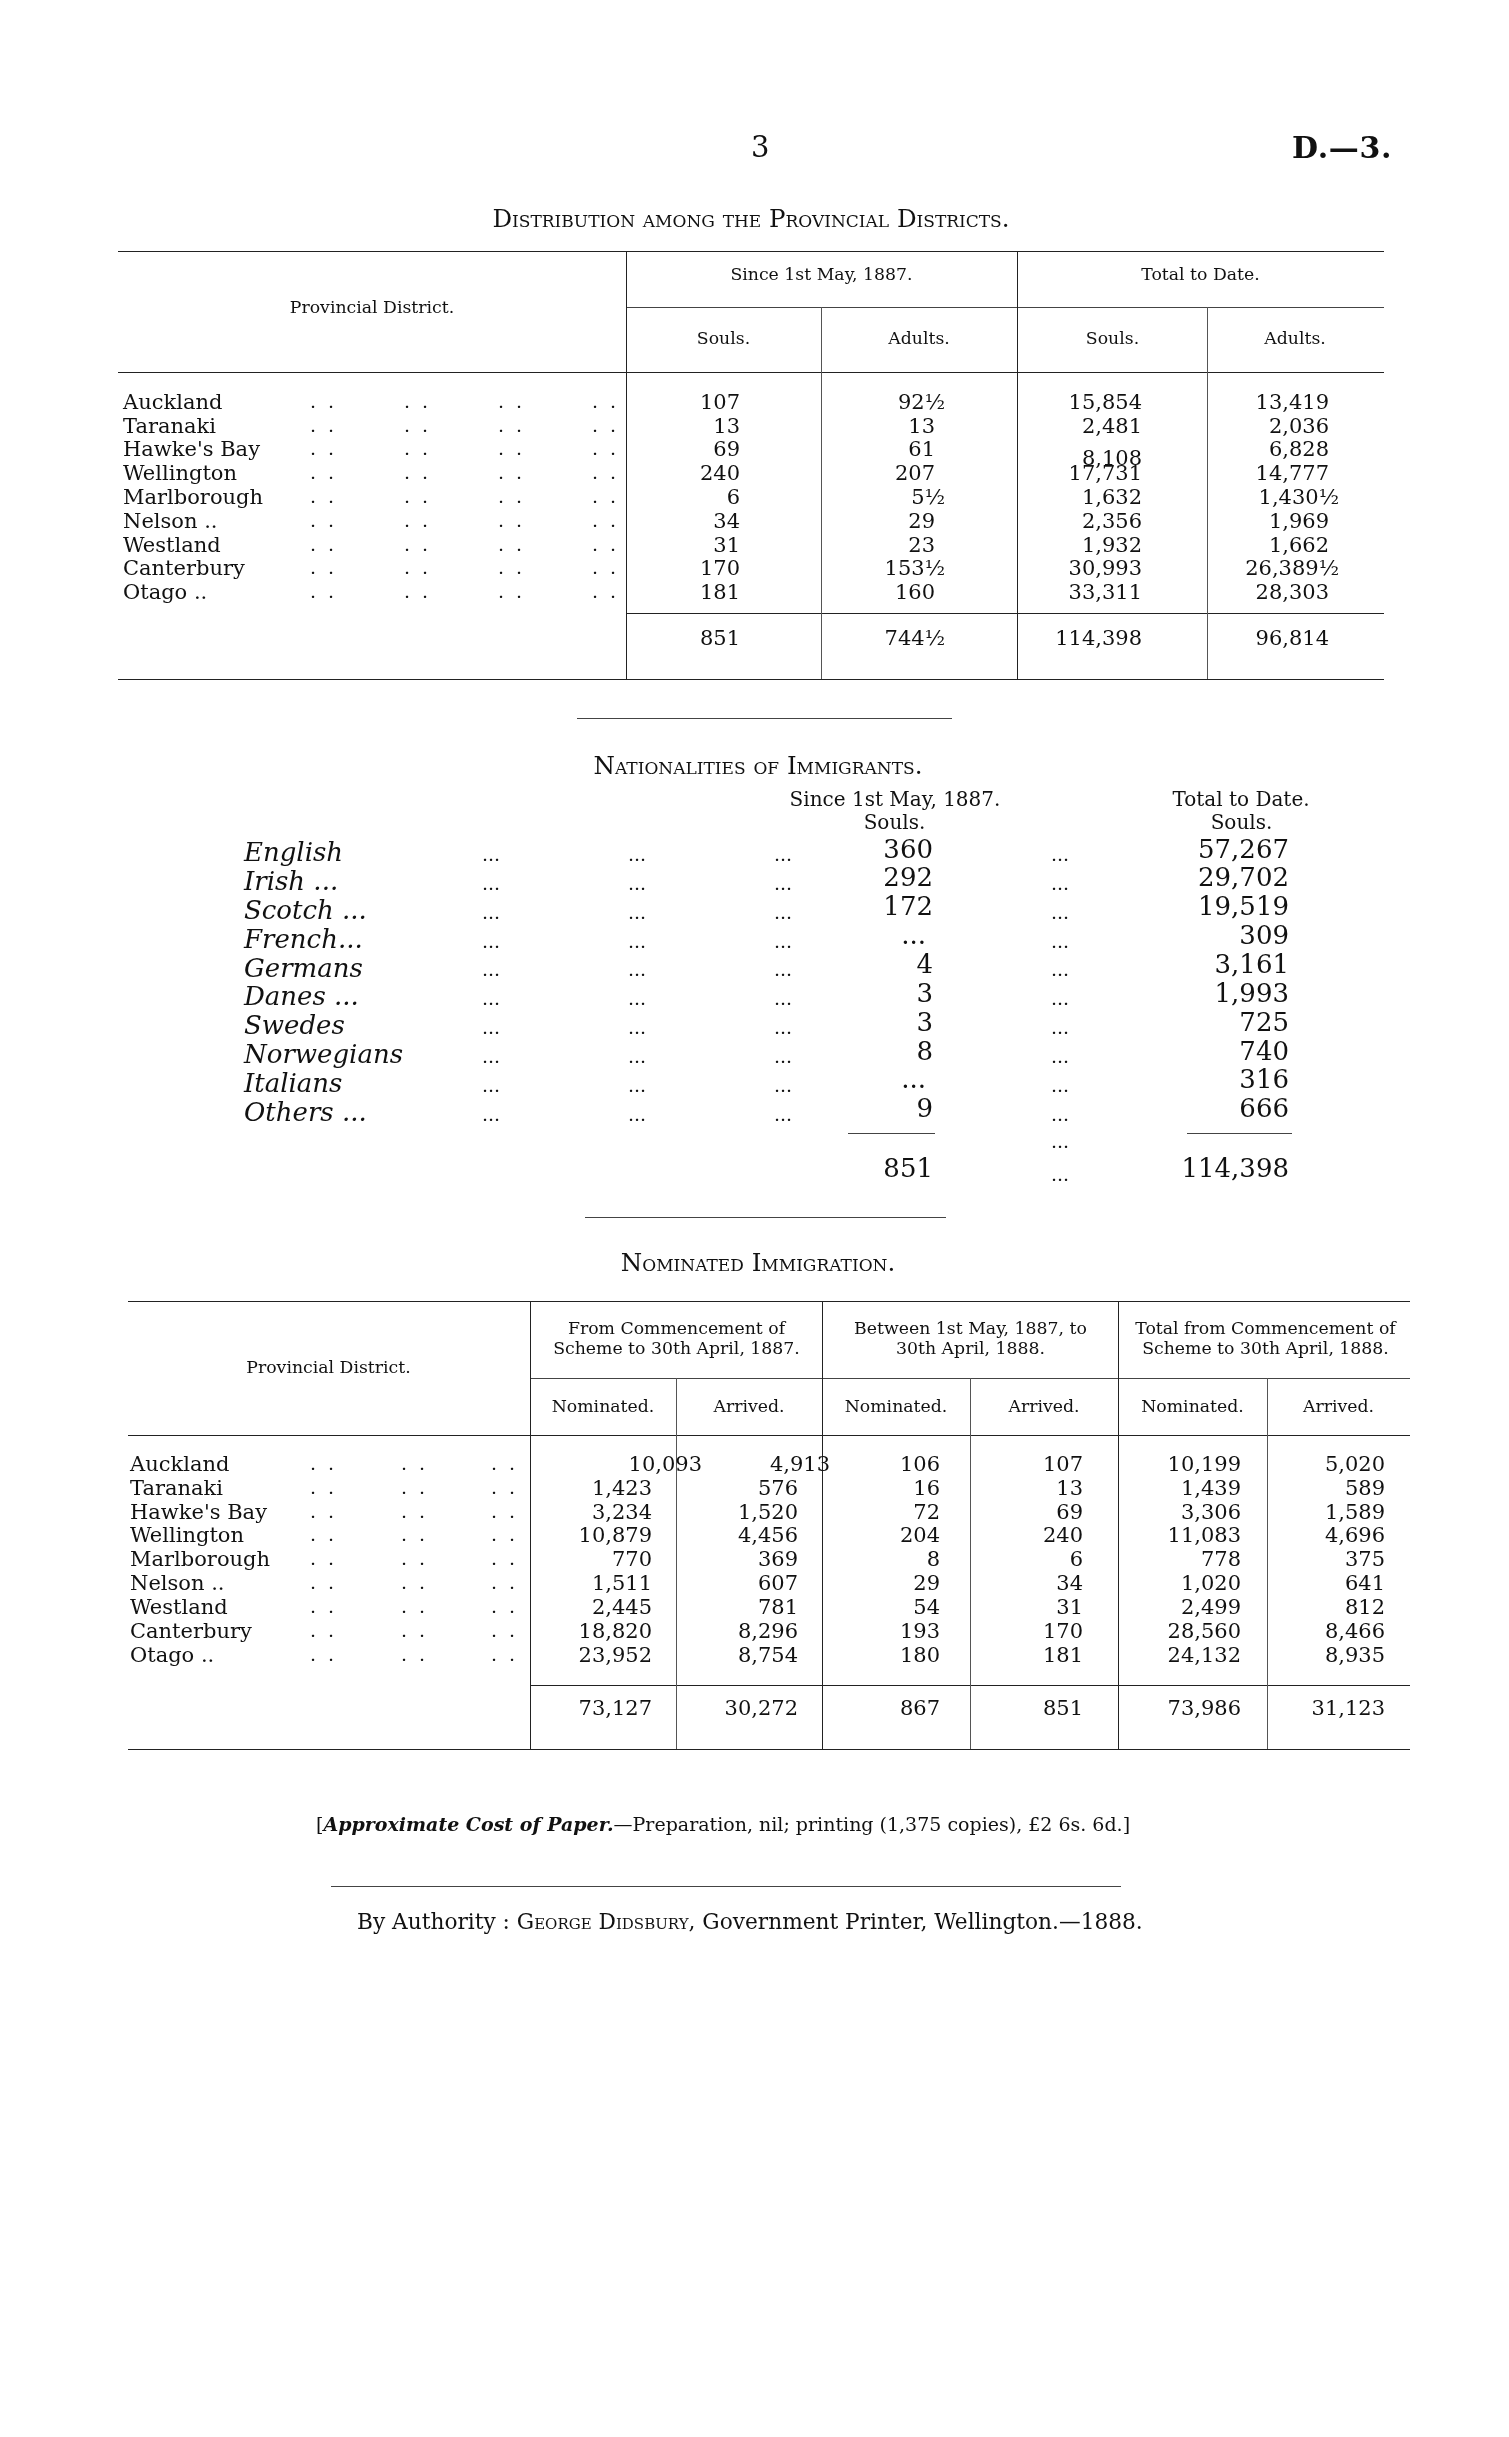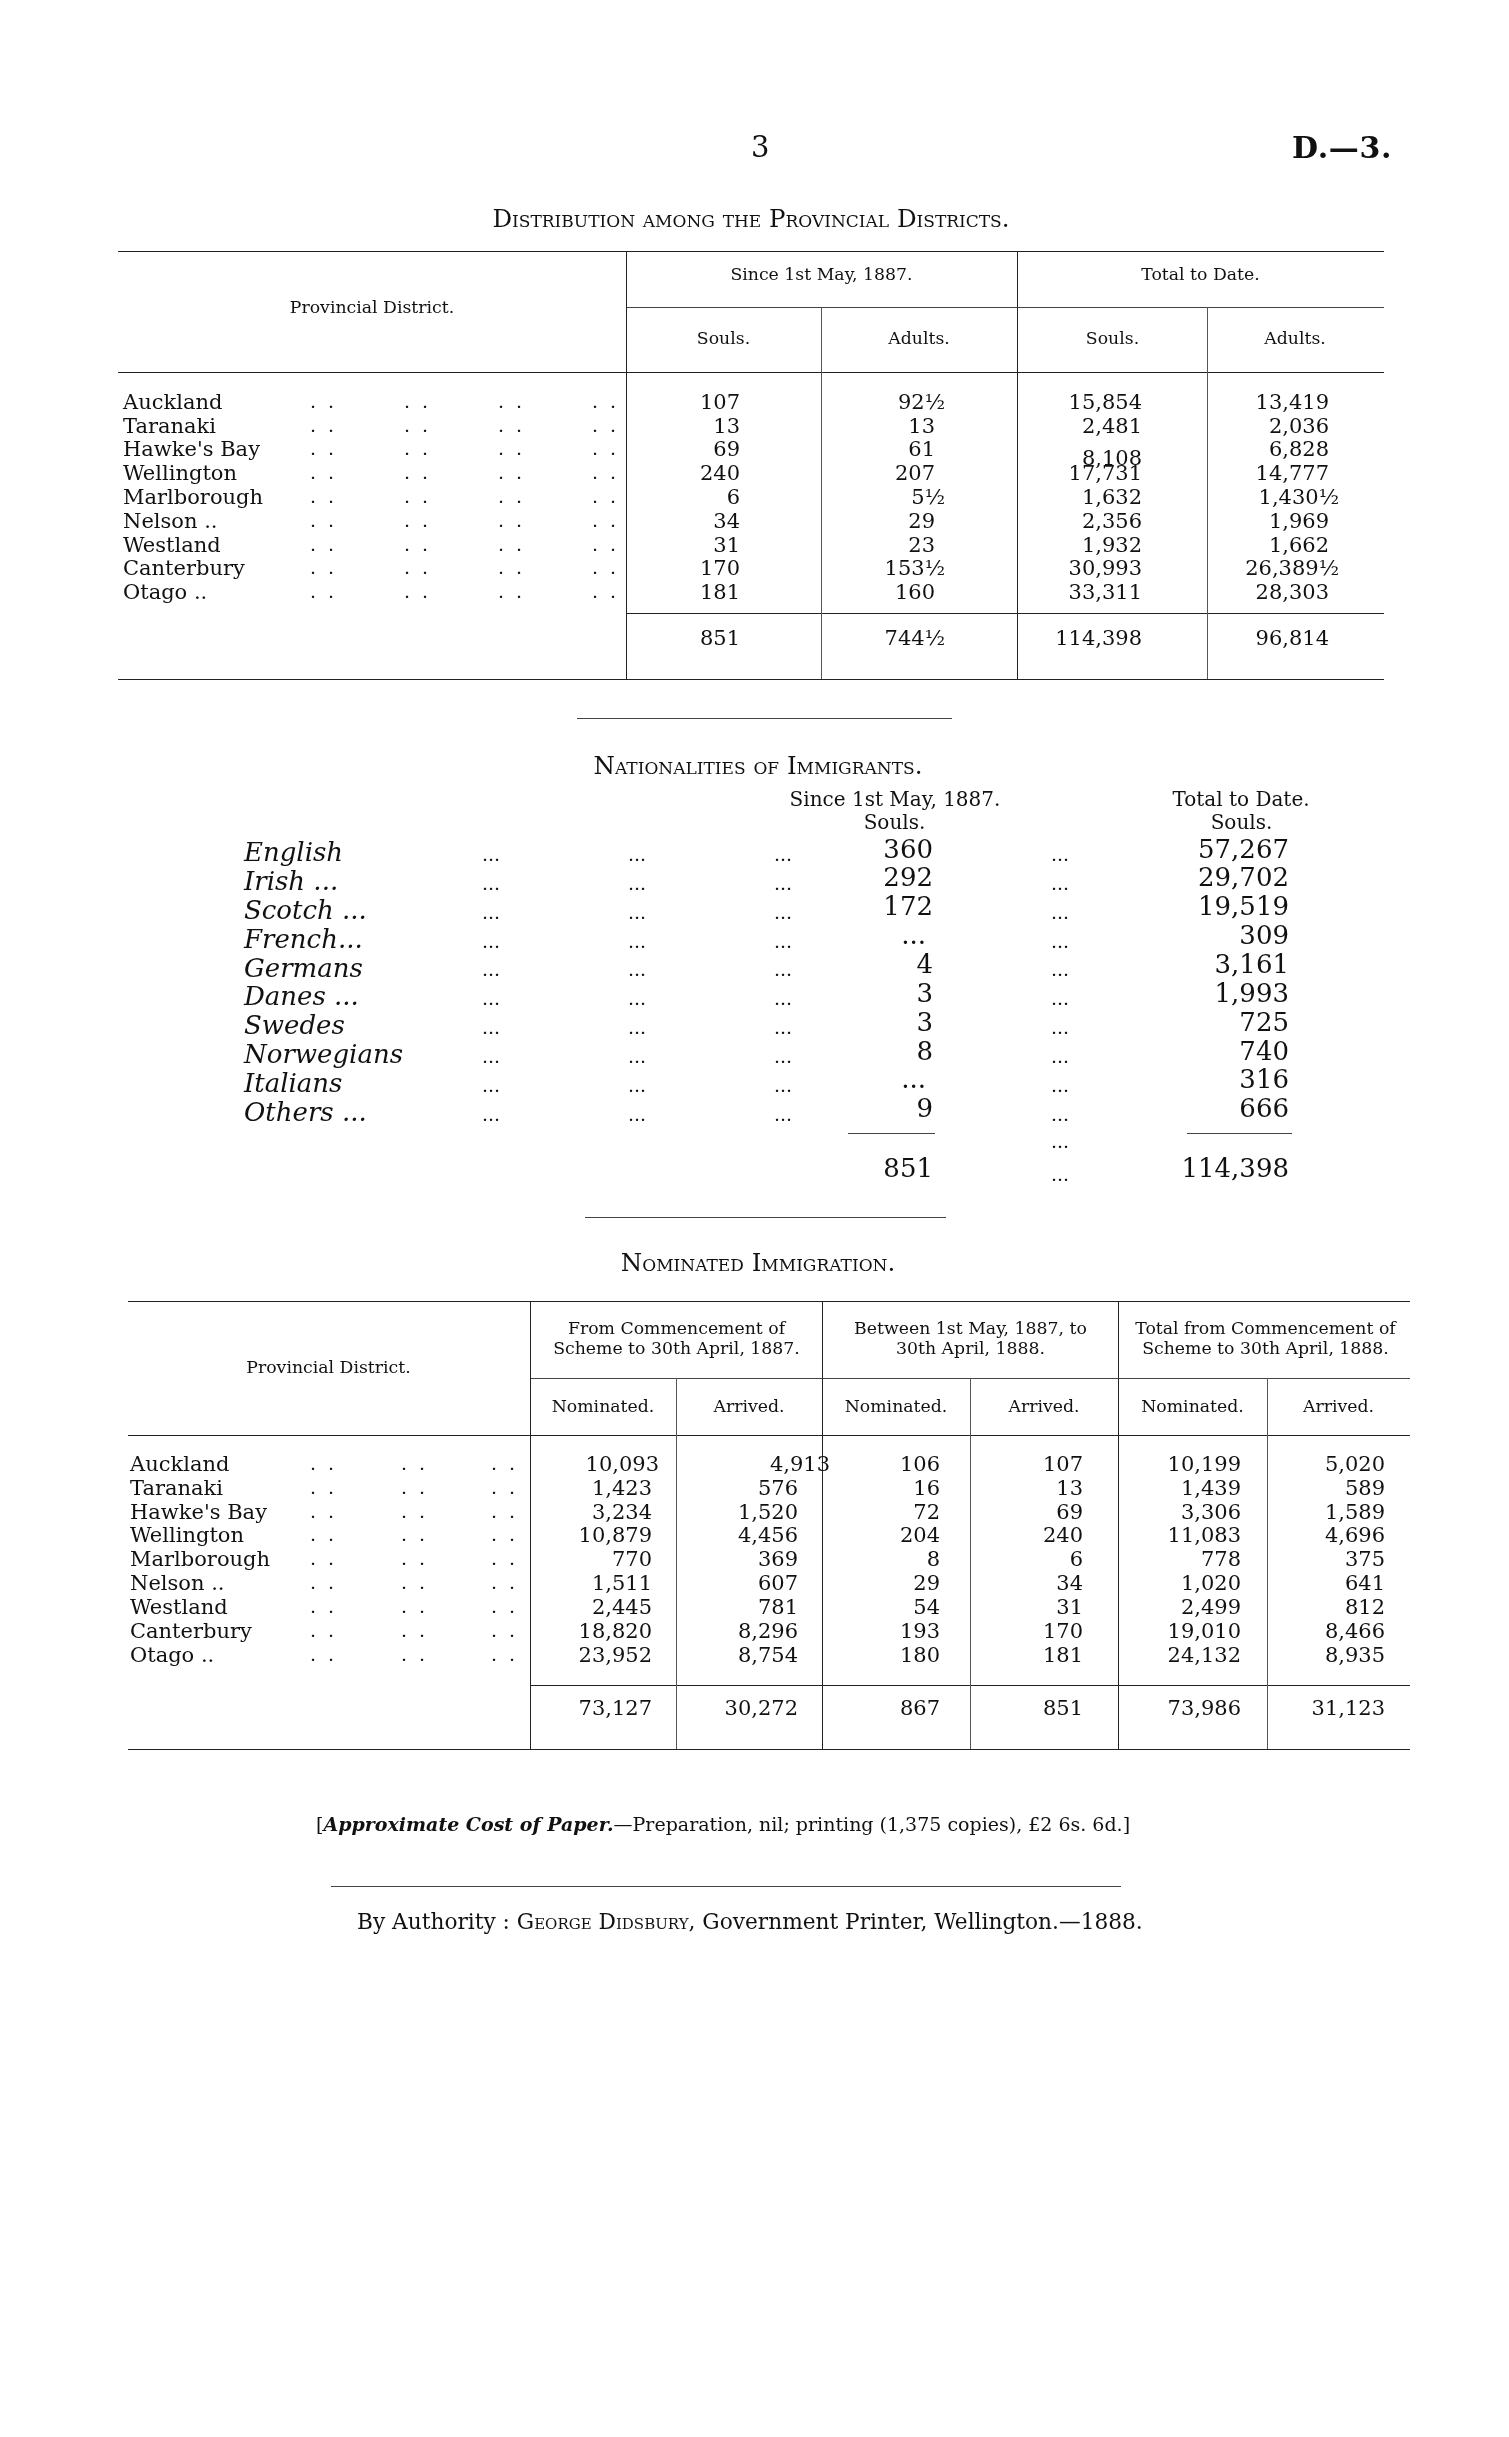--- a/index.html
+++ b/index.html
@@ -300,21 +300,21 @@
   <div class="hdr" style="left:822px; width:148px; top:1396px;">Nominated.</div>
   <div class="hdr" style="left:970px; width:148px; top:1396px;">Arrived.</div>
   <div class="hdr" style="left:1118px; width:149px; top:1396px;">Nominated.</div>
   <div class="hdr" style="left:1267px; width:143px; top:1396px;">Arrived.</div>
 
   <div>
     <div class="name" style="left:130px; top:1452px;">Auckland</div>
     <div class="dots" style="left:310px; top:1452px;"><span>. .</span></div>
     <div class="dots" style="left:401px; top:1452px;"><span>. .</span></div>
     <div class="dots" style="left:491px; top:1452px;"><span>. .</span></div>
-    <div class="num" style="right:850px; top:1452px;">10,093</div>
+    <div class="num" style="right:807px; top:1452px;">10,093</div>
     <div class="num" style="right:679px; top:1452px;">4,913</div>
     <div class="num" style="right:569px; top:1452px;">106</div>
     <div class="num" style="right:426px; top:1452px;">107</div>
     <div class="num" style="right:268px; top:1452px;">10,199</div>
     <div class="num" style="right:124px; top:1452px;">5,020</div>
   </div>
   <div>
     <div class="name" style="left:130px; top:1476px;">Taranaki</div>
     <div class="dots" style="left:310px; top:1476px;"><span>. .</span></div>
     <div class="dots" style="left:401px; top:1476px;"><span>. .</span></div>
@@ -388,21 +388,21 @@
   </div>
   <div>
     <div class="name" style="left:130px; top:1619px;">Canterbury</div>
     <div class="dots" style="left:310px; top:1619px;"><span>. .</span></div>
     <div class="dots" style="left:401px; top:1619px;"><span>. .</span></div>
     <div class="dots" style="left:491px; top:1619px;"><span>. .</span></div>
     <div class="num" style="right:857px; top:1619px;">18,820</div>
     <div class="num" style="right:711px; top:1619px;">8,296</div>
     <div class="num" style="right:569px; top:1619px;">193</div>
     <div class="num" style="right:426px; top:1619px;">170</div>
-    <div class="num" style="right:268px; top:1619px;">19,010</div>
+    <div class="num" style="right:268px; top:1619px;">28,560</div>
     <div class="num" style="right:124px; top:1619px;">8,466</div>
   </div>
   <div>
     <div class="name" style="left:130px; top:1643px;">Otago ..</div>
     <div class="dots" style="left:310px; top:1643px;"><span>. .</span></div>
     <div class="dots" style="left:401px; top:1643px;"><span>. .</span></div>
     <div class="dots" style="left:491px; top:1643px;"><span>. .</span></div>
     <div class="num" style="right:857px; top:1643px;">23,952</div>
     <div class="num" style="right:711px; top:1643px;">8,754</div>
     <div class="num" style="right:569px; top:1643px;">180</div>

